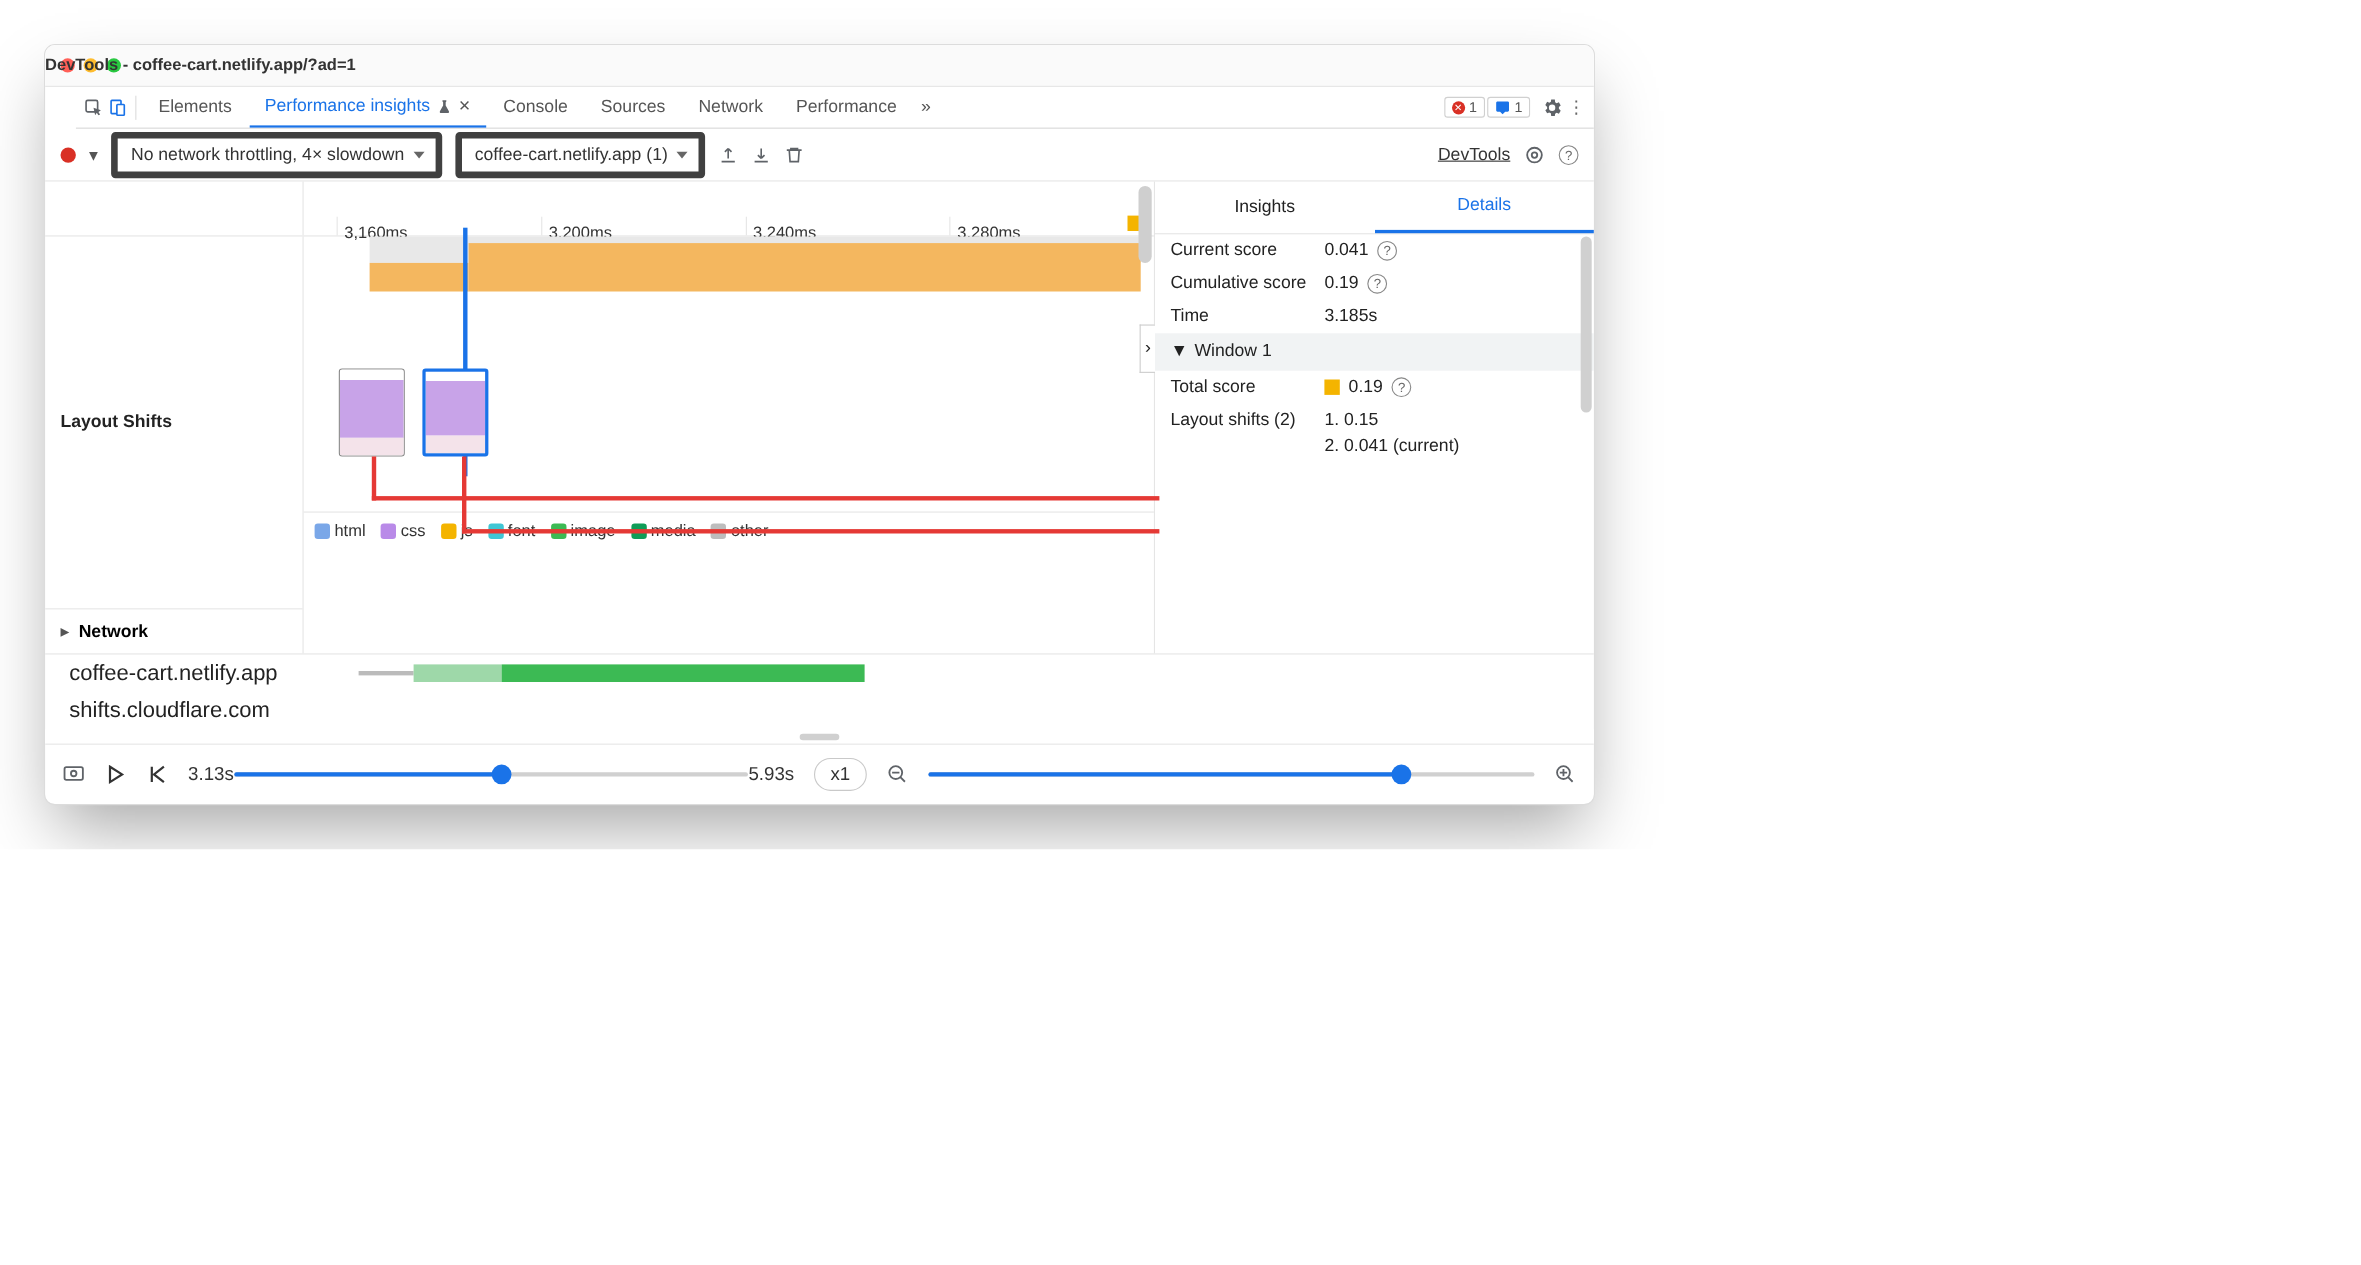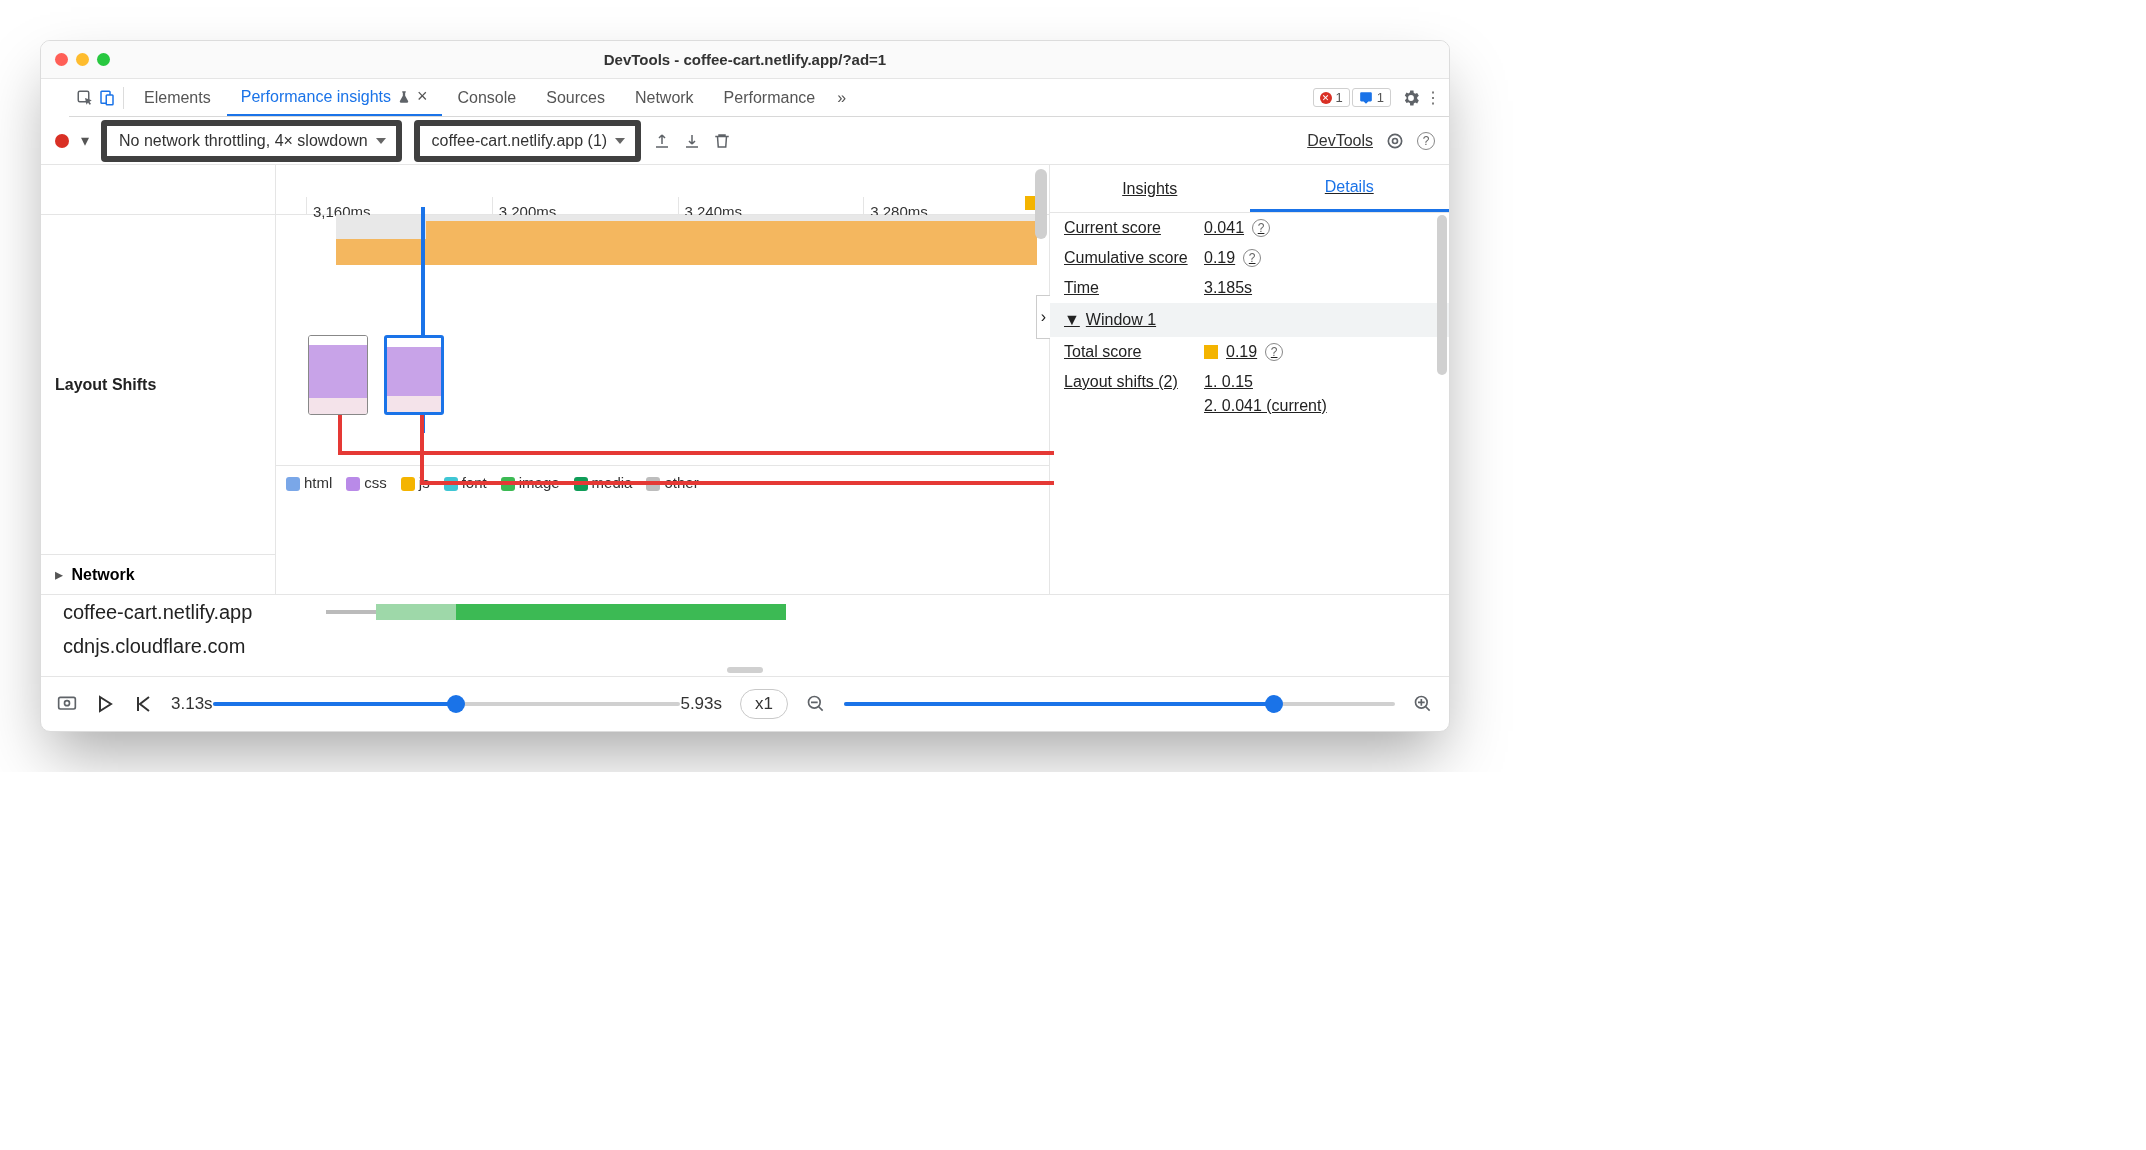--- a/index.html
+++ b/index.html
@@ -7,21 +7,21 @@
   .window {
     margin:40px; width:1410px; border:1px solid #dcdcdc; border-radius:10px;
     box-shadow:0 30px 60px -10px rgba(0,0,0,.35); overflow:hidden; background:#fff;
   }
   .titlebar {
     height:38px; display:flex; align-items:center; gap:8px; padding:0 14px;
     background:#fafafa; border-bottom:1px solid #e5e5e5; position:relative;
   }
   .tl-dot{width:13px;height:13px;border-radius:50%;}
   .red{background:#ff5f57}.yellow{background:#febc2e}.green{background:#28c840}
-  .title{position:absolute; left:0; right:0; text-align:center; font-weight:600; font-size:15px; color:#333; pointer-events:none;}
+  .title{position:absolute; left:0; right:0; font-weight:600; font-size:15px; color:#333; pointer-events:none;}
   .tabs{
     display:flex; align-items:center; height:38px; border-bottom:1px solid #d8d8d8;
     padding:0 6px; font-size:16px; color:#555; gap:2px;margin-left:28px;
   }
   .tab{padding:0 14px; height:100%; display:flex; align-items:center; gap:6px; cursor:pointer;}
   .tab.active{color:#1a73e8; border-bottom:2px solid #1a73e8;}
   .sep{width:1px; height:22px; background:#dcdcdc; margin:0 4px;}
   .spacer{flex:1}
   .badge{display:inline-flex; align-items:center; justify-content:center; gap:4px;
     border:1px solid #d0d0d0; border-radius:3px; padding:1px 6px; font-size:13px;}
@@ -50,21 +50,21 @@
   .thumb{width:60px;height:80px;background:#fff;border:1px solid #888;border-radius:3px; display:flex; flex-direction:column; overflow:hidden;}
   .thumb.sel{border:3px solid #1a73e8;}
   .thumb .upper{flex:1; background:linear-gradient(#fff 15%, #c8a3e8 15%);}
   .thumb .lower{height:16px; background:#f4e3ea;}
   .legend{display:flex; gap:14px; align-items:center; font-size:15px; color:#333; padding:8px 10px; border-top:1px solid #e5e5e5;}
   .sw{width:14px;height:14px;border-radius:3px;display:inline-block;margin-right:4px;vertical-align:middle;}
   .net-rows{font-size:20px; color:#222;}
   .net-rows .row{display:flex; align-items:center; height:34px;}
   .net-rows .label{width:235px; padding-left:22px;}
   .track{flex:1; position:relative; height:16px;}
-  .right-col{width:400px; border-left:1px solid #e5e5e5; font-size:16px; color:#222; position:relative;text-decoration:underline;}
+  .right-col{width:400px; border-left:1px solid #e5e5e5; font-size:16px; color:#222; position:relative;}
   .right-tabs{display:flex; height:48px; border-bottom:1px solid #e5e5e5;}
   .right-tabs .rt{flex:1; display:flex; align-items:center; justify-content:center; cursor:pointer;}
   .right-tabs .rt.active{color:#1a73e8; border-bottom:3px solid #1a73e8;}
   .kv{display:flex; padding:6px 14px; align-items:center;}
   .kv .k{width:140px;}
   .section-h{background:#f1f3f4; padding:8px 14px; display:flex; align-items:center; gap:6px;}
   .scroll-thumb{position:absolute; right:2px; top:50px; width:10px; height:160px; background:#d0d0d0; border-radius:5px;}
   .mid-scroll{height:14px; background:#fff; border-bottom:1px solid #e5e5e5; display:flex; justify-content:center; align-items:center;}
   .mid-scroll .bar{width:36px; height:6px; background:#d0d0d0; border-radius:3px;}
   .footer{height:54px; display:flex; align-items:center; padding:0 16px; gap:18px; font-size:17px; color:#333;}
@@ -284,21 +284,21 @@
     <div class="row">
       <div class="label">coffee-cart.netlify.app</div>
       <div class="track">
         <div style="position:absolute; left:50px; width:50px; height:4px; top:6px; background:#bbb;"></div>
         <div style="position:absolute; left:100px; width:80px; height:16px; background:#9ed8a9;"></div>
         <div style="position:absolute; left:180px; width:330px; height:16px; background:#3cba54;"></div>
       </div>
       <div style="width:400px"></div>
     </div>
     <div class="row">
-      <div class="label">cdnjs.cloudflare.com</div>
+      <div class="label">shifts.cloudflare.com</div>
       <div class="track"></div>
       <div style="width:400px"></div>
     </div>
   </div>
 
   <div class="mid-scroll">
       <div class="bar"></div>
     </div>
 
   <div class="footer">

